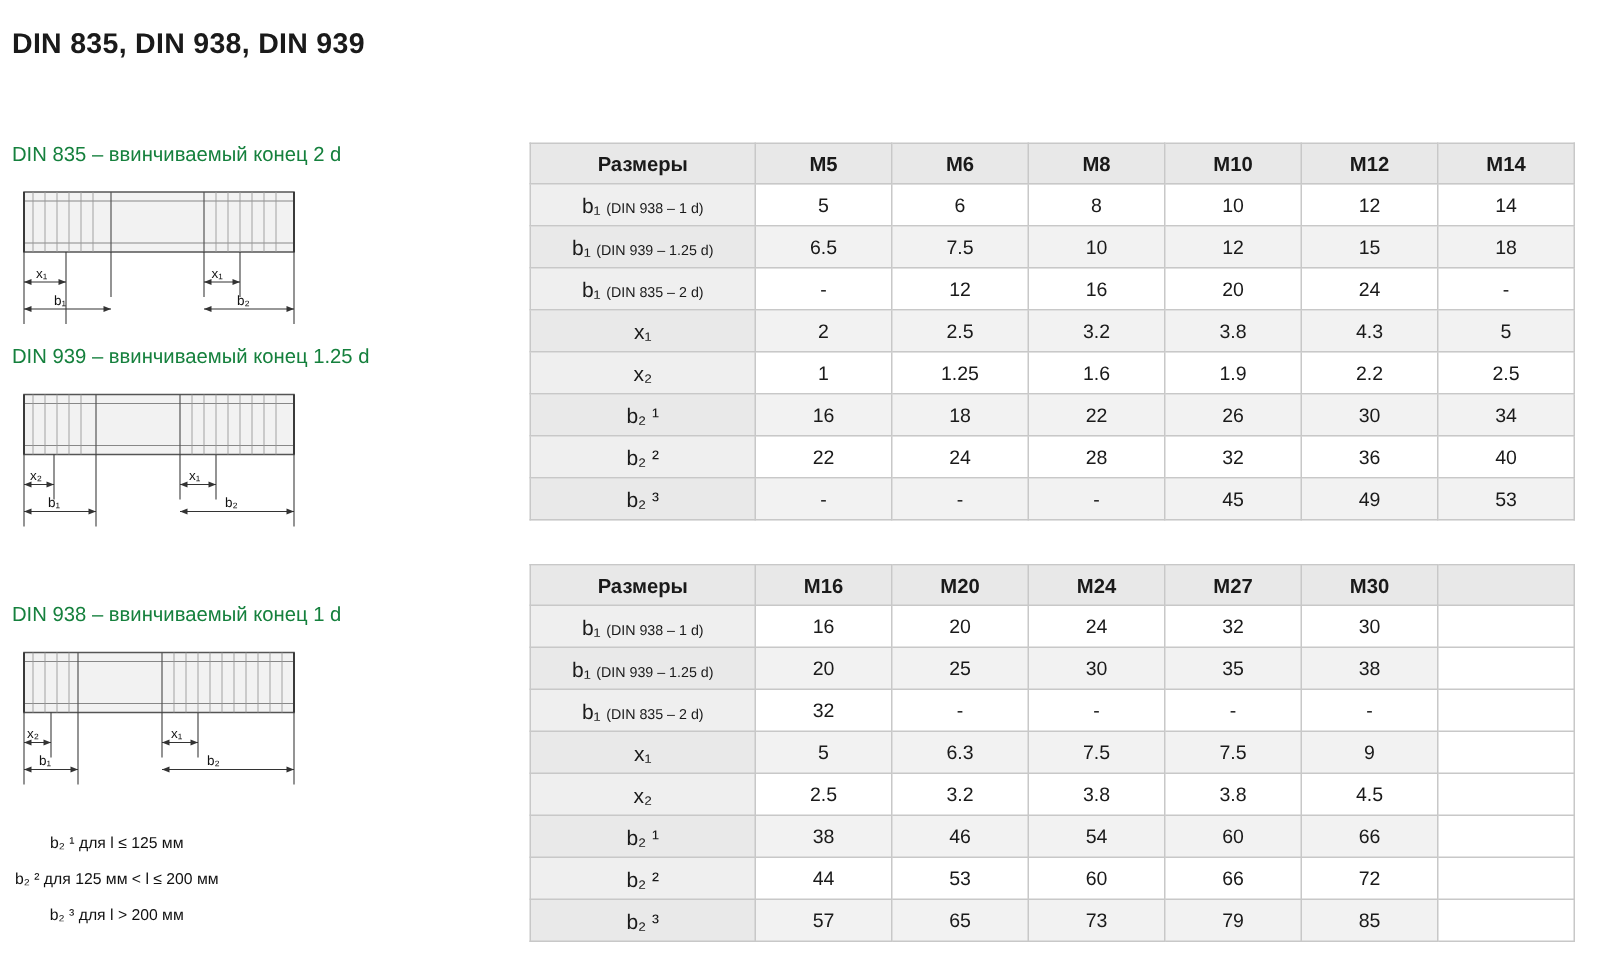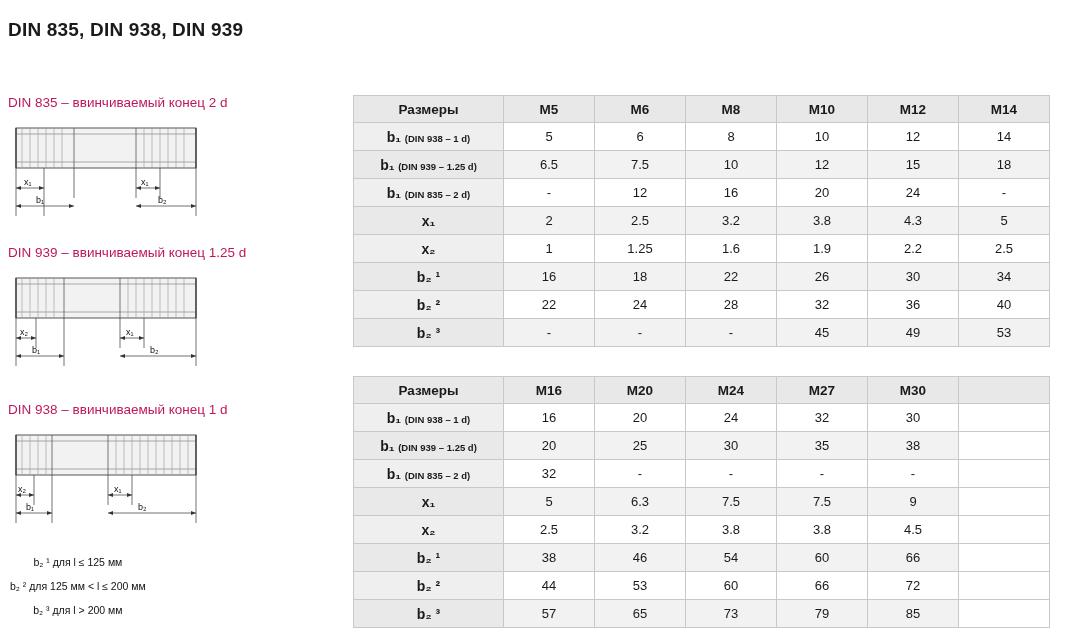--- a/index.html
+++ b/index.html
@@ -26,21 +26,21 @@
     position: absolute;
     left: 8px; top: 54px;
     font-size: 16.5px;
     font-weight: normal;
   }
 
   
   .illus-block { position: absolute; left: 8px; }
   .illus-caption {
     font-size: 13.5px;
-    color: #be185d;
+    color: #15803d;
     white-space: nowrap;
   }
   .drawing { position: relative; margin-top: 10px; }
 
   
   .footnotes { position: absolute; left: 10px; top: 556px; }
   .footnote { font-size: 10.5px; color: #111; margin-bottom: 12px; white-space: nowrap; text-align: center; }
 
   
   table.spec {
@@ -59,21 +59,20 @@
   }
   table.spec th {
     background: #e8e8e8;
     font-weight: bold;
     font-size: 13.5px;
     height: 27px;
   }
   table.spec td.label {
     background: #efefef;
     width: 150px;
-    font-weight: bold;
   }
   table.spec tr.alt td { background: #f2f2f2; }
   table.spec tr.alt td.label { background: #e9e9e9; }
   table.spec td.val { width: 91px; }
   td.empty { background: #ffffff !important; border: 1px solid #c8c8c8; }
   .lbl-main { font-size: 14px; }
   .lbl-sub { font-size: 9.5px; }
 </style>
 </head>
 <body>
@@ -137,21 +136,21 @@
             <polygon points="188,86 183,84 183,88"></polygon>
         </g>
         <text x="16" y="65" font-size="9" font-family="Liberation Sans, sans-serif" fill="#111">x₁</text>
         <text x="28" y="83" font-size="9" font-family="Liberation Sans, sans-serif" fill="#111">b₁</text>
         <text x="133" y="65" font-size="9" font-family="Liberation Sans, sans-serif" fill="#111">x₁</text>
         <text x="150" y="83" font-size="9" font-family="Liberation Sans, sans-serif" fill="#111">b₂</text>
       </svg>
     </div>
   </div>
 
-  <div class="illus-block" style="top:245px;">
+  <div class="illus-block" style="top:230px;">
     <div class="illus-caption">DIN 939 – ввинчиваемый конец 1.25 d</div>
     <div class="drawing">
       <svg width="200" height="110" viewBox="0 0 200 110">
         <rect x="8" y="8" width="180" height="40" fill="#f2f2f2" stroke="#555" stroke-width="1"></rect>
         <line x1="8" y1="14" x2="188" y2="14" stroke="#888" stroke-width="0.7"></line>
         <line x1="8" y1="42" x2="188" y2="42" stroke="#888" stroke-width="0.7"></line>
         <line x1="8" y1="8" x2="8" y2="48" stroke="#333" stroke-width="1.2"></line>
         <line x1="188" y1="8" x2="188" y2="48" stroke="#333" stroke-width="1.2"></line>
         <line x1="56" y1="8" x2="56" y2="48" stroke="#555" stroke-width="0.8"></line>
         <line x1="112" y1="8" x2="112" y2="48" stroke="#555" stroke-width="0.8"></line>

